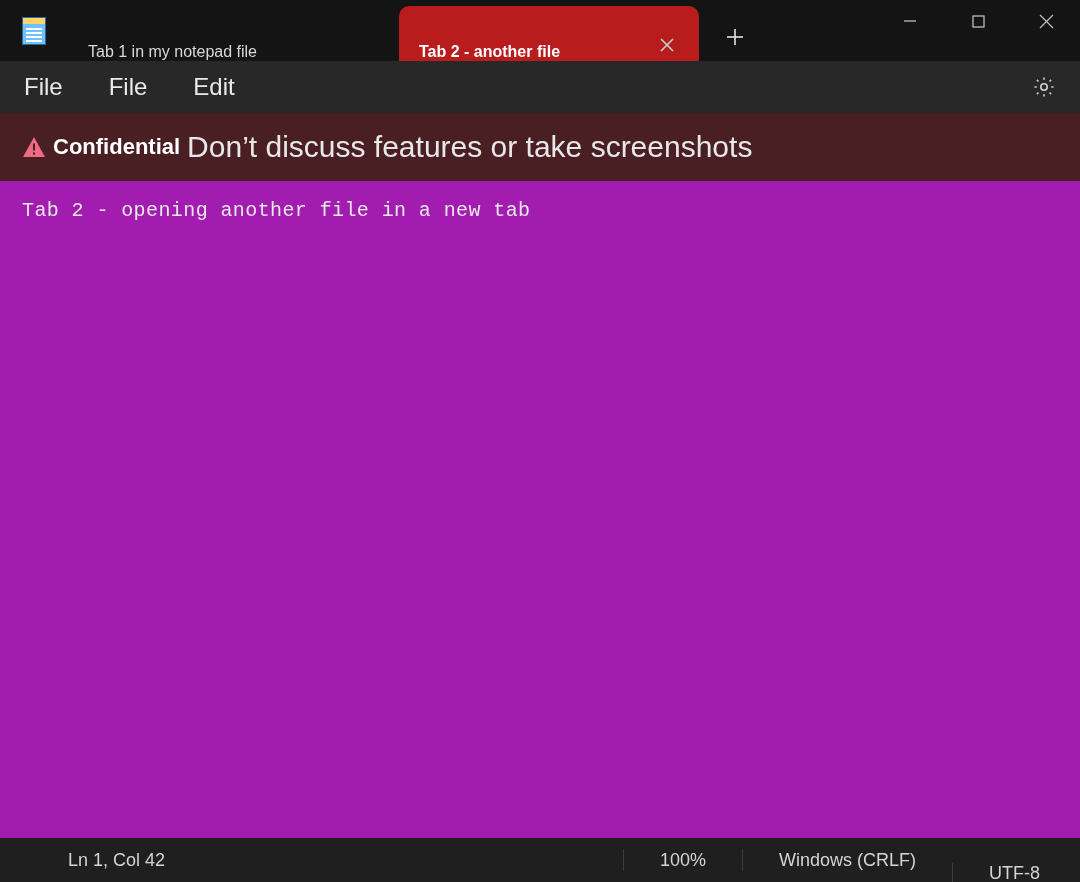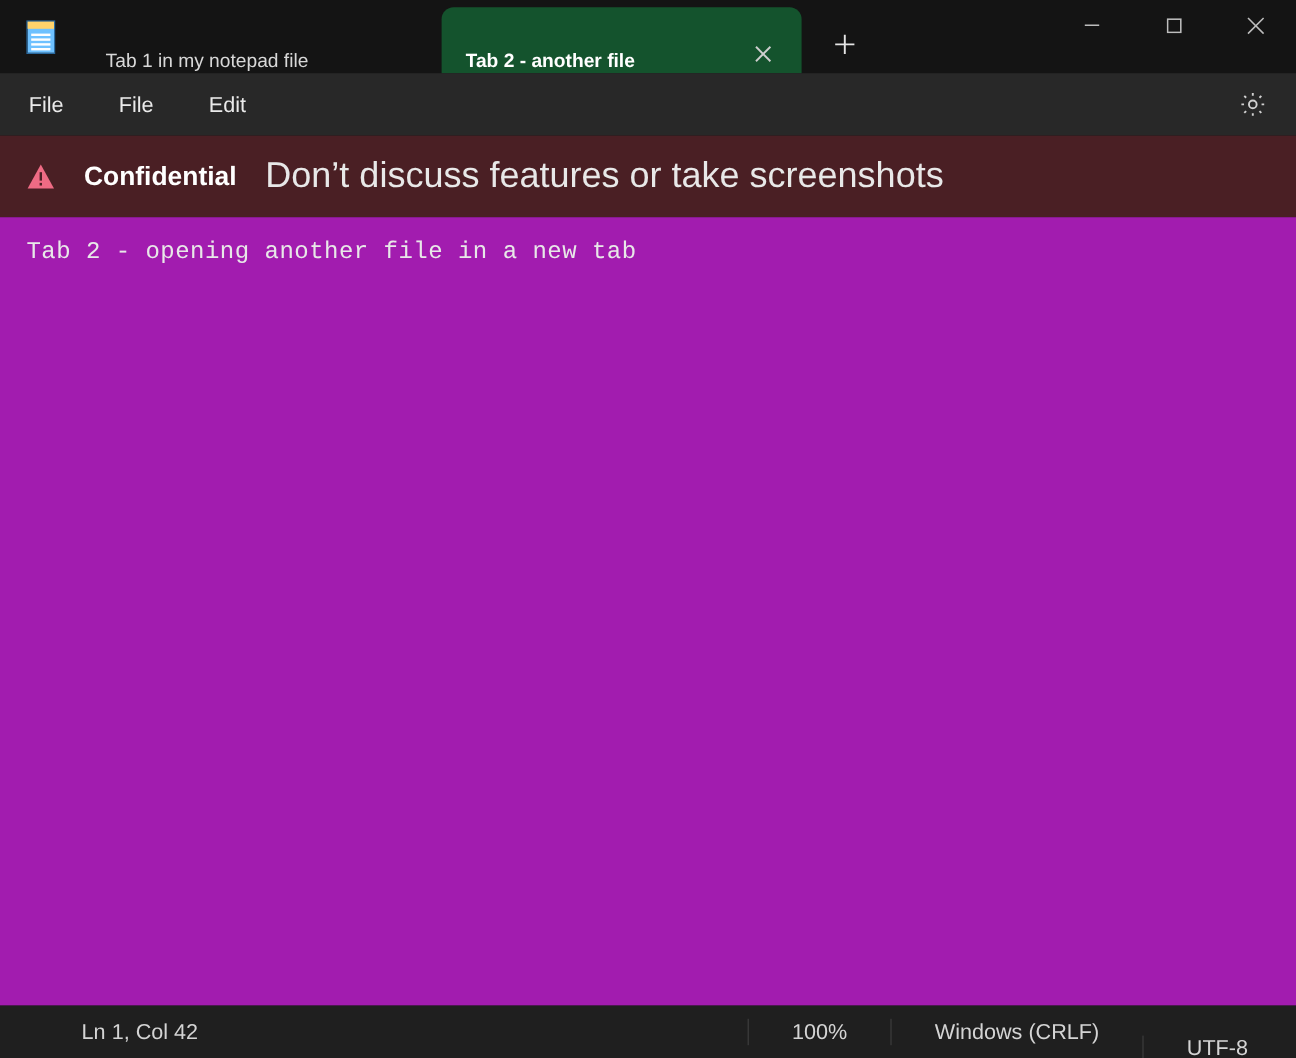--- a/index.html
+++ b/index.html
@@ -60,23 +60,24 @@
     padding: 0 16px 0 20px;
     font-size: 16px;
     color: #d4d4d4;
     margin-top: 6px;
     border-top-left-radius: 10px;
     border-top-right-radius: 10px;
     gap: 12px;
     cursor: default;
   }
   .tab.active {
-    background: #14532d;
+    background: #b91c1c;
     color: #ffffff;
     font-weight: 600;
+    margin-left: 31px;
   }
   .tab.inactive {
     color: #d8d8d8;
   }
   .tab-title { flex: 1; white-space: nowrap; overflow: hidden; text-overflow: ellipsis; }
   .tab-close {
     width: 32px; height: 32px;
     display: flex; align-items: center; justify-content: center;
     border-radius: 4px;
   }
@@ -101,41 +102,41 @@
 
   
   .menu-bar {
     height: 52px;
     background: #282828;
     display: flex;
     align-items: center;
     padding: 0 16px 0 10px;
   }
   .menu-item {
-    font-size: 18px;
+    font-size: 24px;
     color: #eaeaea;
     padding: 8px 14px;
     margin-right: 18px;
     border-radius: 4px;
     cursor: default;
   }
   .menu-spacer { flex: 1; }
   .settings-btn {
     width: 40px; height: 40px;
     display: flex; align-items: center; justify-content: center;
   }
 
   
   .banner {
     background: #4a1f24;
     display: flex;
     align-items: center;
     min-height: 68px;
     padding: 0 22px;
-    gap: 24px;
+    gap: 7px;
   }
   .warn-triangle {
     width: 24px; height: 22px;
     display: inline-block;
   }
   .warn-triangle svg { display: block; }
   .banner-label {
     font-size: 22px;
     font-weight: 700;
     color: #ffffff;

